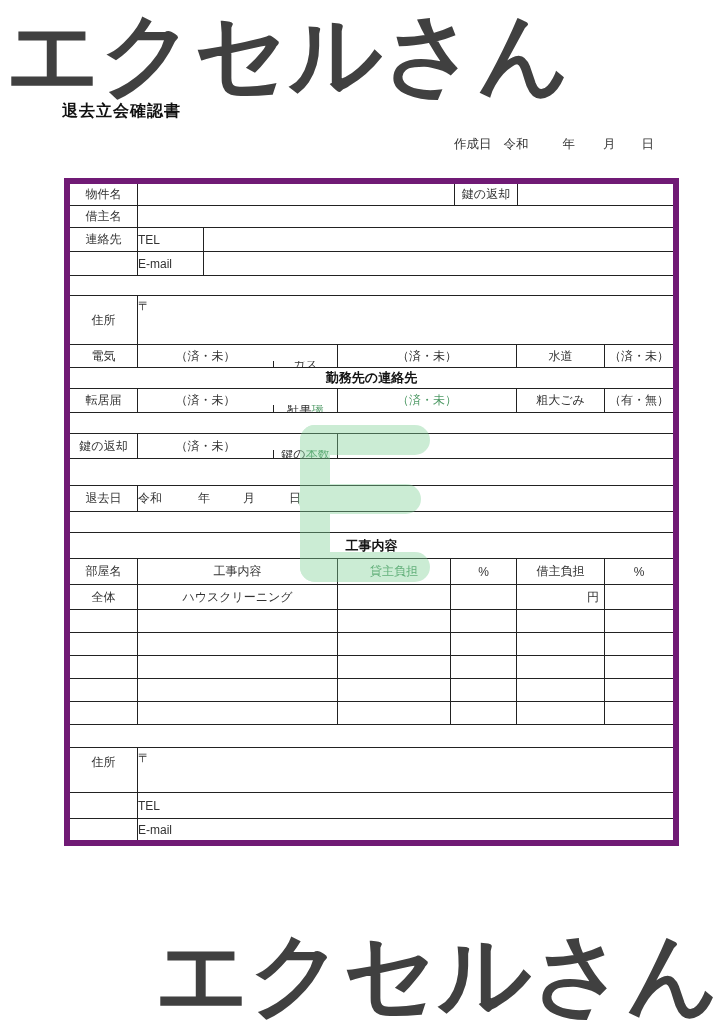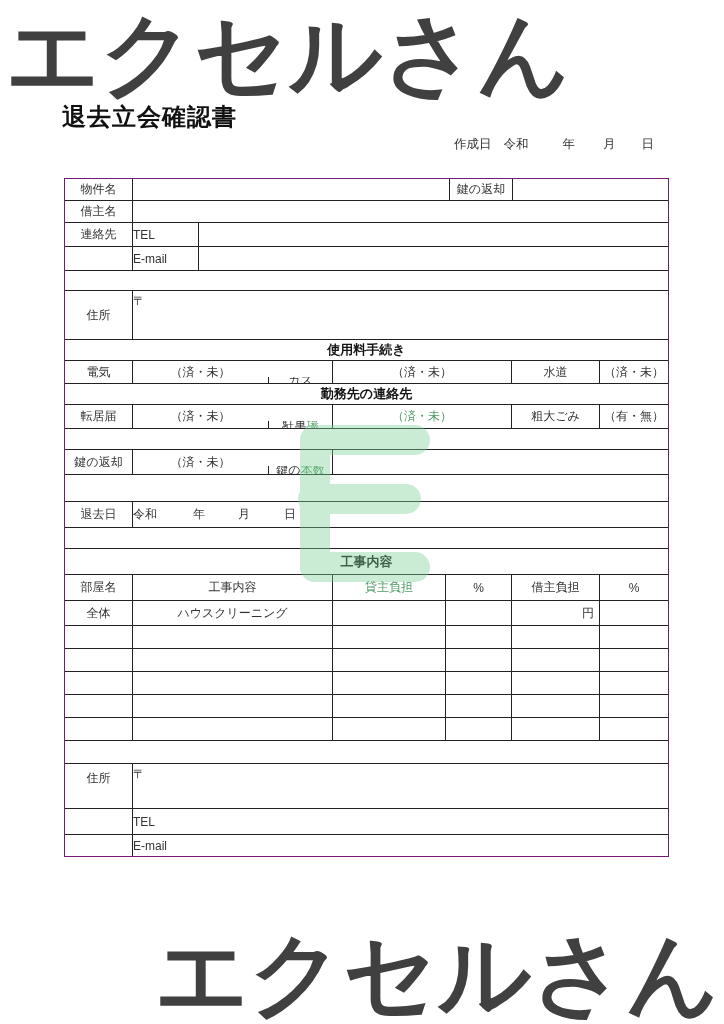--- a/index.html
+++ b/index.html
@@ -11,34 +11,34 @@
   .wm{
     position:absolute;z-index:0;font-weight:800;color:#404040;
     font-size:92px;line-height:1;letter-spacing:0;white-space:nowrap;user-select:none;
   }
   .wm-top{left:6px;top:8px;}
   .wm-bottom{left:155px;top:928px;}
   .wm-e{position:absolute;left:0;top:0;z-index:3;pointer-events:none;}
   
   .doc-title{
     position:absolute;left:62px;top:101px;z-index:1;margin:0;
-    font-size:24px;font-weight:700;color:#111;letter-spacing:1px;
+    font-size:16px;font-weight:700;color:#111;letter-spacing:1px;
   }
   .created-line{
     position:absolute;left:454px;top:136px;z-index:1;
     font-size:12.5px;color:#333;display:flex;align-items:flex-start;
   }
   .created-line .g1{margin-left:12px;}
   .created-line .g2{margin-left:34px;}
   .created-line .g3{margin-left:28px;}
   .created-line .g4{margin-left:26px;}
   
   .form-table{
     position:absolute;left:64px;top:178px;width:603px;z-index:1;
-    border:1px solid #701a75;background:transparent;font-size:12px;color:#333;
+    border:6px solid #701a75;background:transparent;font-size:12px;color:#333;
   }
   .row{display:flex;border-top:1px solid #222;}
   .row:first-child{border-top:none;}
   .cell{
     box-sizing:border-box;border-left:1px solid #222;
     display:flex;align-items:center;justify-content:center;
     overflow:hidden;white-space:nowrap;
   }
   .cell:first-child{border-left:none;}
   .cell.left{justify-content:flex-start;}
@@ -113,23 +113,20 @@
       <div class="cell fill"></div>
     </div>
 
     <div class="row" style="height:48px">
       <div class="cell cl">住所</div>
       <div class="cell fill left top">
         <span>〒</span>
       </div>
     </div>
 
-    <div class="row" style="height:20px">
-      <div class="cell fill hdr">使用料手続き</div>
-    </div>
 
     <div class="row" style="height:22px">
       <div class="cell cl">電気</div>
       <div class="cell s2">（済・未）</div>
       <div class="cell s3">ガス</div>
       <div class="cell s4">（済・未）</div>
       <div class="cell s5">水道</div>
       <div class="cell fill">（済・未）</div>
     </div>
 

